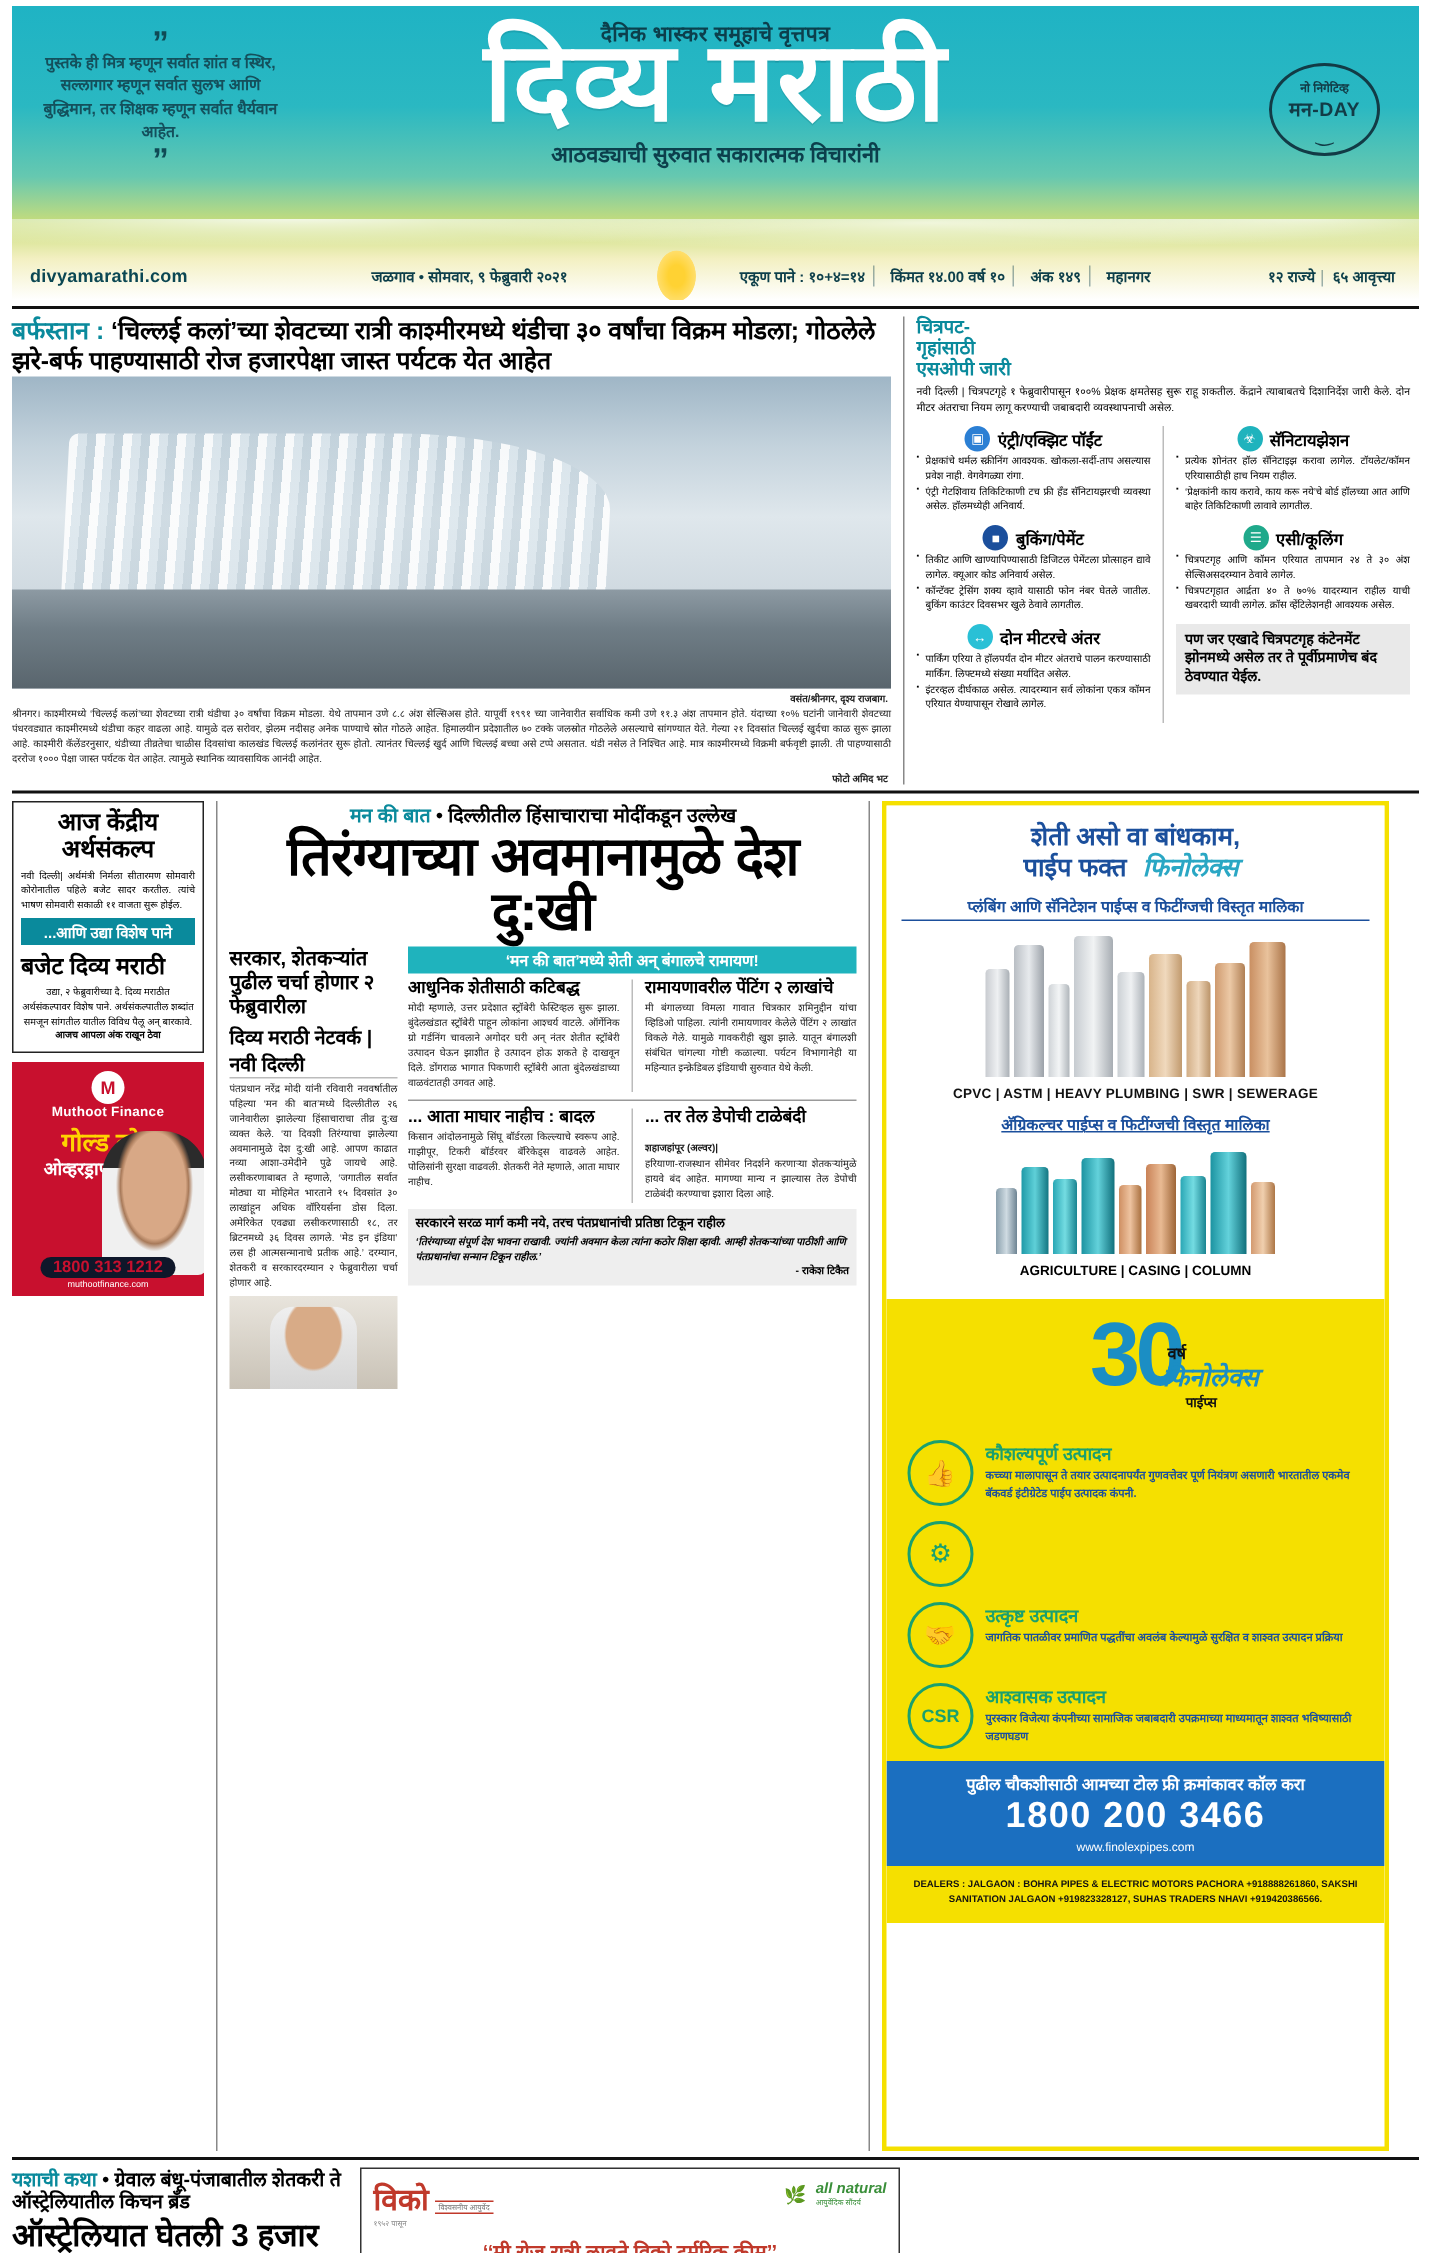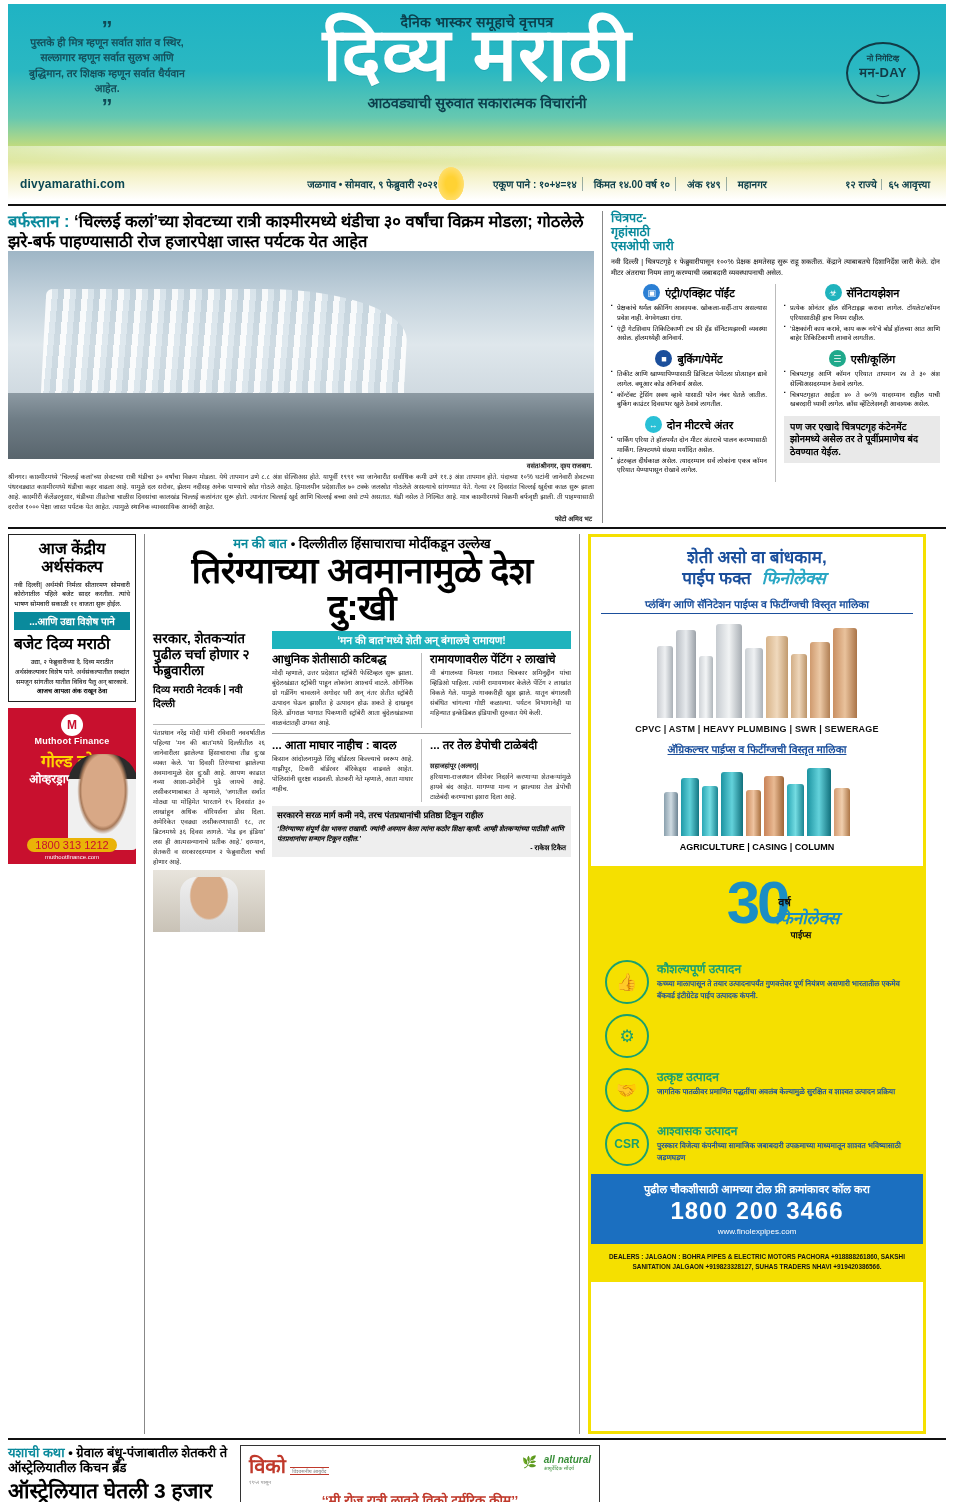--- a/index.html
+++ b/index.html
@@ -46,21 +46,21 @@
     color:#123b46;
   }
   .mh-badge .b1 { font-size: 8px; font-weight:700; }
   .mh-badge .b2 { font-size: 13px; font-weight:800; letter-spacing:.3px; }
   .mh-badge .b3 { font-size: 14px; line-height:.6; margin-top:4px; }
   .mh-infobar {
     position:absolute; left:0; right:0; bottom: 6px; height: 20px;
     display:flex; align-items:center; color:#0d3f4a; font-size: 10px; font-weight:700;
   }
   .mh-site { width: 180px; padding-left: 12px; font-size: 12px; color:#0b4753; letter-spacing:.2px; }
-  .mh-date { flex: 0 0 250px; text-align:right; }
+  .mh-date { flex: 0 0 250px; text-align:center; }
   .mh-sun { width: 26px; height: 34px; background: radial-gradient(ellipse at center, #ffd233 30%, #ffde6b 70%, #ffffff00 72%); border-radius:50%; }
   .mh-meta { flex:1; text-align:center; display:flex; justify-content:center; gap:6px; }
   .mh-meta span { padding: 0 5px; border-right: 1px solid #0d3f4a66; }
   .mh-meta span:last-child { border-right:none; }
   .mh-right { flex: 0 0 150px; text-align:right; padding-right:12px; }
   .mh-right span { padding: 0 4px; }
   .mh-right span:first-child { border-right: 1px solid #0d3f4a66; }
 
   
   .rule { border-top: 2px solid #111; margin: 4px 0 5px; }
@@ -126,33 +126,33 @@
   .budget-big { text-align:left; font-size:15.5px; font-weight:800; margin-top:2px; }
 
   .ad-muthoot { background:#c8102e; color:#fff; padding:6px 5px 0; position:relative; overflow:hidden; height: 156px; }
   .mt-logo { text-align:center; }
   .mt-circ { width:22px;height:22px;border-radius:50%;background:#fff;color:#c8102e;display:inline-flex;align-items:center;justify-content:center;font-weight:800;font-size:12px;}
   .mt-name { font-size:9px; font-weight:800; letter-spacing:.2px; }
   .mt-gold { color:#ffd400; font-size:17px; font-weight:800; text-align:center; margin-top:3px; }
   .mt-od { font-size:12px; font-weight:800; text-align:center; line-height:1.2; }
   .mt-face { position:absolute; right:-2px; top:46px; width:70px; height:96px; background: radial-gradient(ellipse at 50% 38%, #d8a886 0 42%, #a87a5a 46%, transparent 52%), linear-gradient(180deg,#2b2b2b 0 26%, #f0f0f0 26% 100%); border-radius: 30px 30px 6px 6px; }
   .mt-phone { position:absolute; left:0; right:0; bottom:4px; text-align:center; }
-  .mt-num { display:inline-block; background:#eab308; color:#c8102e; font-size:11px; font-weight:400; border-radius:9px; padding:1px 8px; }
+  .mt-num { display:inline-block; background:#0f172a; color:#c8102e; font-size:11px; font-weight:700; border-radius:9px; padding:1px 8px; }
   .mt-web { font-size:6px; color:#fff; margin-top:1px; }
   .ph-modi { width:100%; height:62px; background: linear-gradient(180deg,#e8e4dc 0%, #c9c2b6 100%); position:relative; }
   .ph-modi::after{content:"";position:absolute;left:24%;top:10%;width:52%;height:90%;background: radial-gradient(ellipse at 50% 34%, #d8ab87 0 44%, transparent 48%), linear-gradient(180deg,#efefef,#d6d6d6); border-radius:16px 16px 0 0;}
 
   
   .mid-top-kicker { text-align:center; font-size:13px; font-weight:800; }
   .mid-headline { text-align:center; font-size:36px; font-weight:800; line-height:1.02; letter-spacing:-.5px; margin-top:1px;}
   .mid-two { display:flex; gap:7px; margin-top:5px; }
   .mid-l { width:112px; }
   .mid-r { flex:1; }
   .mid-sub { font-size:13.5px; font-weight:800; line-height:1.18; }
-  .mid-netw { font-size:10px; font-weight:700; margin-top:3px; border-bottom:1px solid #bbb; padding-bottom:14px;}
+  .mid-netw { font-size:13px; font-weight:700; margin-top:3px; border-bottom:1px solid #bbb; padding-bottom:0;}
   .teal-bar { background:#1fb3bd; color:#fff; font-size:10.5px; font-weight:800; text-align:center; padding:2px 0; }
   .cols2 { display:flex; gap:8px; margin-top:4px; }
   .cols2 > div { flex:1; }
   .sub-h { font-size:11.5px; font-weight:800; line-height:1.15; margin-bottom:2px;}
   .note-grey { background:#eee; padding:4px 5px; font-size:8.5px; font-weight:800; line-height:1.3; margin-top:4px;}
   .note-quote { font-size:6.8px; line-height:1.45; margin-top:3px; font-style:italic;}
 
   
   .vicco { border:1px solid #333; height: 566px; position:relative; overflow:hidden; background:#fff; }
   .vicco-top { position:relative; height:86px; padding:6px 8px; }

